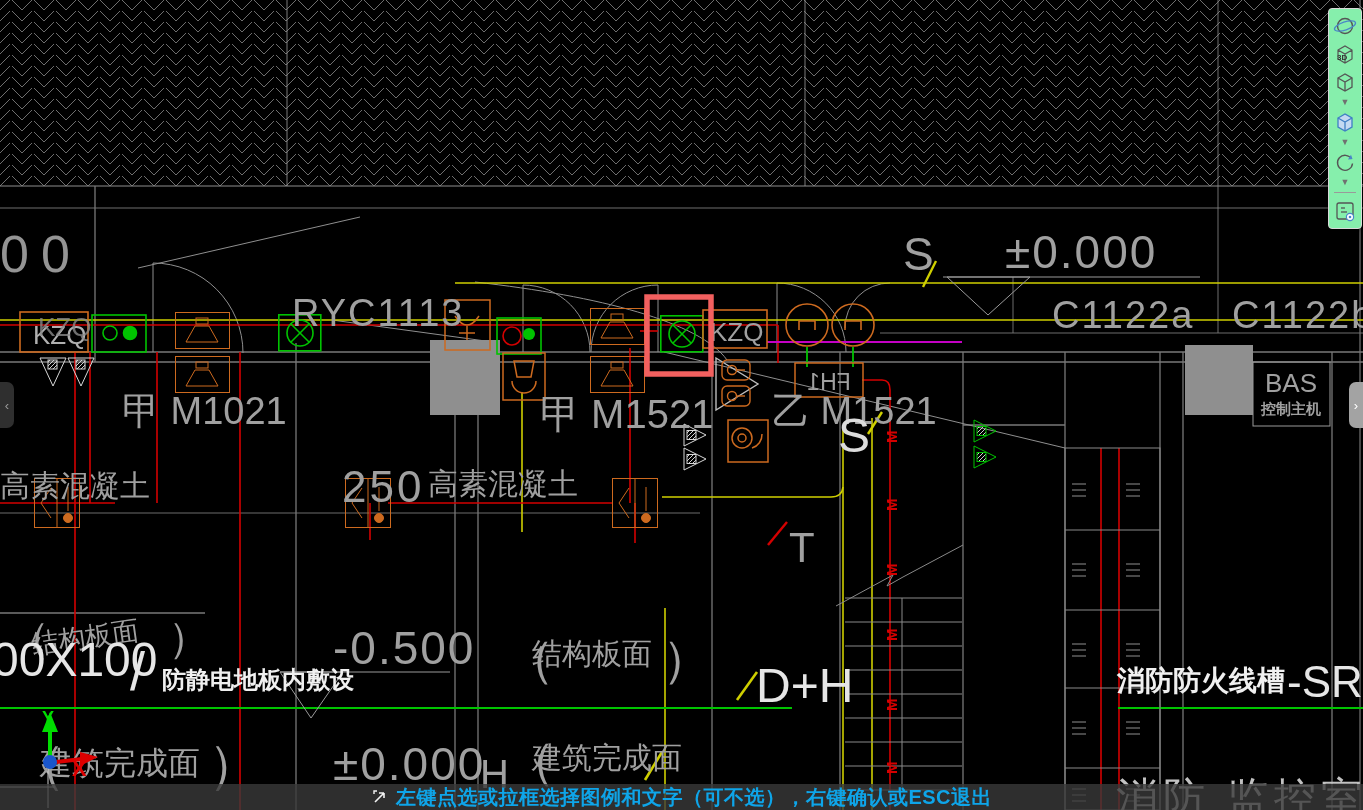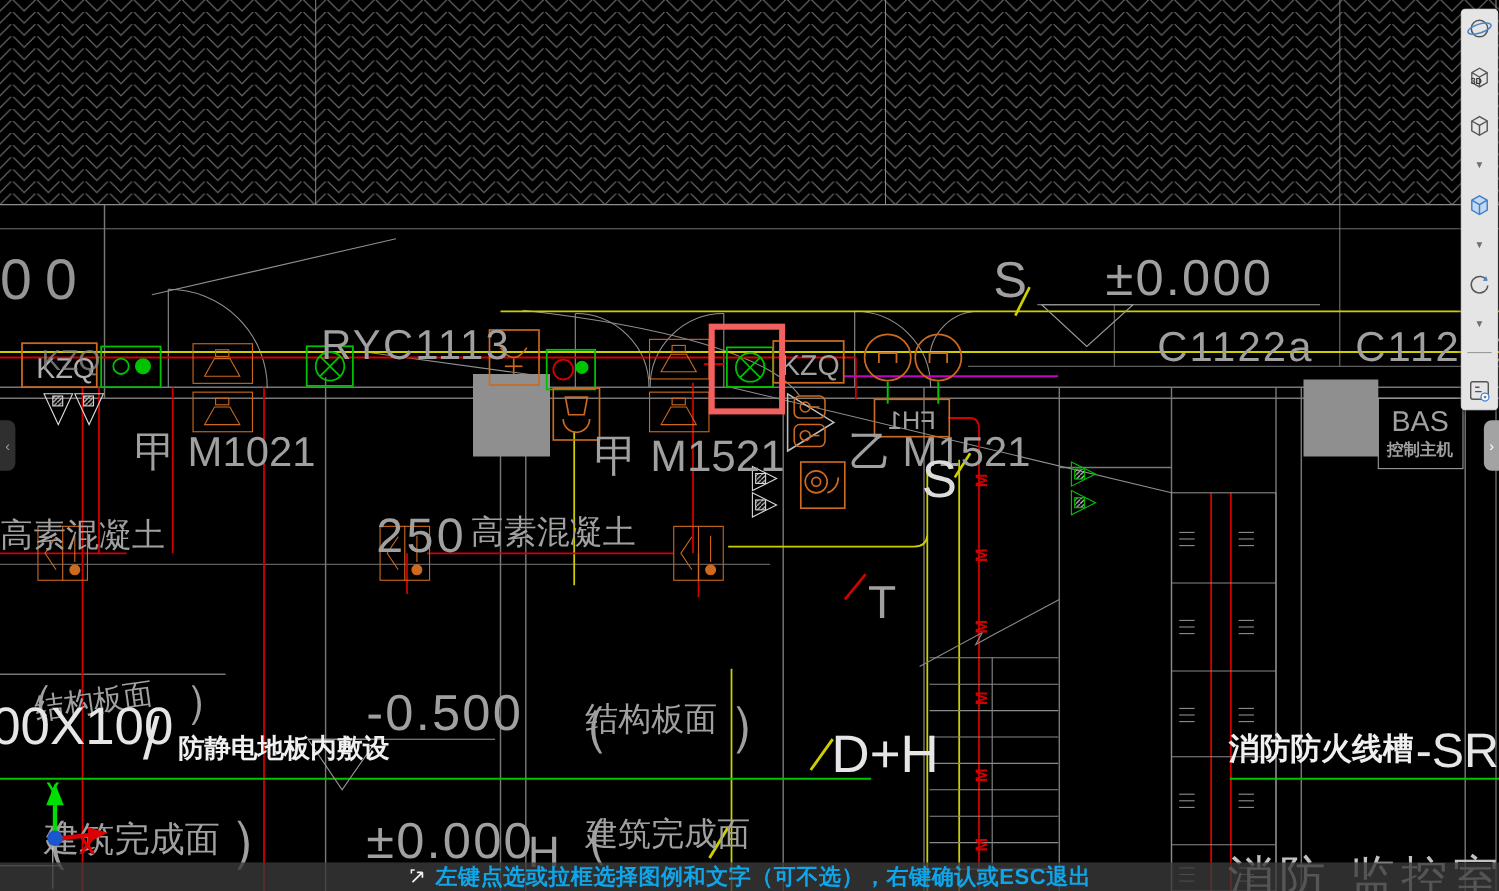--- a/index.html
+++ b/index.html
@@ -1,23 +1,23 @@
 <!DOCTYPE html>
 <html><head>
 <meta charset="utf-8">
 <style>
   html,body{margin:0;padding:0;background:#000;}
   .stage{position:relative;width:1363px;height:810px;background:#000;overflow:hidden;
          font-family:"Liberation Sans","DejaVu Sans",sans-serif;}
   .stage svg text{font-family:"Liberation Sans","DejaVu Sans",sans-serif;}
   #cad{position:absolute;inset:0;}
   
-  .toolbar{position:absolute;right:1px;top:8px;width:32px;background:#e5e5e5;
+  .toolbar{position:absolute;right:1px;top:8px;width:32px;background:#86efac;
            border:1px solid #d9d9d9;border-radius:4px;box-shadow:0 1px 4px rgba(0,0,0,.35);
-           display:flex;flex-direction:column;align-items:center;padding:4px 0;gap:18px;z-index:30;}
+           display:flex;flex-direction:column;align-items:center;padding:4px 0;gap:2px;z-index:30;}
   .tb{width:26px;height:26px;border:none;background:transparent;padding:1px;cursor:pointer;
       display:flex;align-items:center;justify-content:center;}
   .caret{width:20px;height:10px;color:#707070;font-size:9px;line-height:10px;text-align:center;cursor:pointer;}
   .tb-divider{width:22px;height:1px;background:#9a9a9a;margin:3px 0;}
   
   .statusbar{position:absolute;left:0;bottom:0;width:100%;height:26px;
              background:rgba(58,58,58,.80);z-index:20;display:flex;align-items:center;justify-content:center;gap:7px;}
   .statusbar .hint{color:#0ea5e9;font-size:20px;font-weight:bold;letter-spacing:.5px;}
   
   .tab{position:absolute;width:14px;height:46px;top:382px;z-index:25;display:flex;

